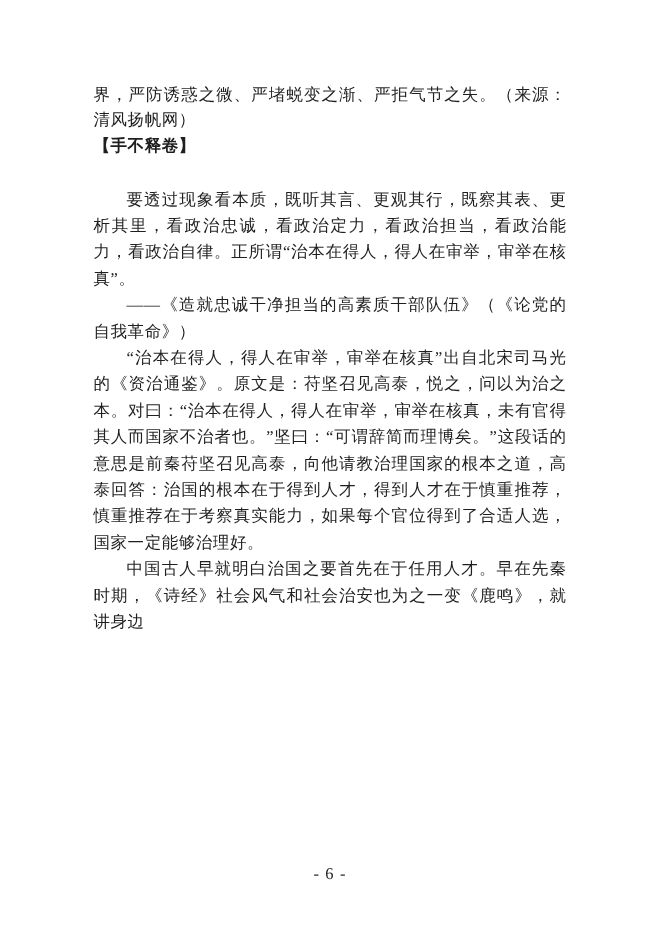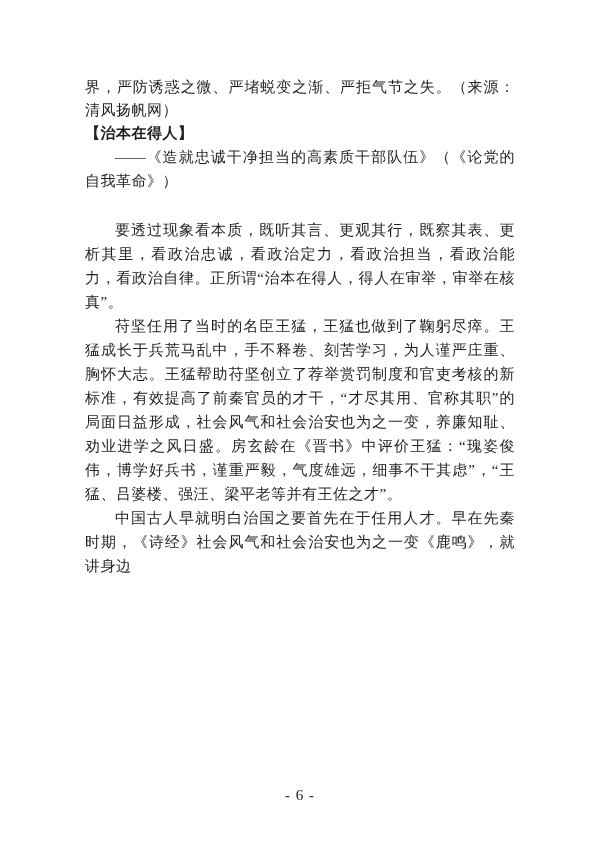--- a/index.html
+++ b/index.html
@@ -68,27 +68,27 @@
     letter-spacing: 1px;
   }
 </style>
 </head>
 <body>
 
 <div class="page">
   <div class="content">
     <p class="cont-para">界，严防诱惑之微、严堵蜕变之渐、严拒气节之失。（来源：清风扬帆网）</p>
 
-    <p class="section-heading">【治本在得人】</p>
+    <p class="section-heading">【手不释卷】</p>
 
+
+    <p class="body-para first">要透过现象看本质，既听其言、更观其行，既察其表、更析其里，看政治忠诚，看政治定力，看政治担当，看政治能力，看政治自律。正所谓“治本在得人，得人在审举，审举在核真”。</p>
 
     <p class="body-para">——《造就忠诚干净担当的高素质干部队伍》（《论党的自我革命》）</p>
 
-    <p class="body-para first">要透过现象看本质，既听其言、更观其行，既察其表、更析其里，看政治忠诚，看政治定力，看政治担当，看政治能力，看政治自律。正所谓“治本在得人，得人在审举，审举在核真”。</p>
+    <p class="body-para">“治本在得人，得人在审举，审举在核真”出自北宋司马光的《资治通鉴》。原文是：苻坚召见高泰，悦之，问以为治之本。对曰：“治本在得人，得人在审举，审举在核真，未有官得其人而国家不治者也。”坚曰：“可谓辞简而理博矣。”这段话的意思是前秦苻坚召见高泰，向他请教治理国家的根本之道，高泰回答：治国的根本在于得到人才，得到人才在于慎重推荐，慎重推荐在于考察真实能力，如果每个官位得到了合适人选，国家一定能够治理好。</p>
 
-
-    <p class="body-para">苻坚任用了当时的名臣王猛，王猛也做到了鞠躬尽瘁。王猛成长于兵荒马乱中，手不释卷、刻苦学习，为人谨严庄重、胸怀大志。王猛帮助苻坚创立了荐举赏罚制度和官吏考核的新标准，有效提高了前秦官员的才干，“才尽其用、官称其职”的局面日益形成，社会风气和社会治安也为之一变，养廉知耻、劝业进学之风日盛。房玄龄在《晋书》中评价王猛：“瑰姿俊伟，博学好兵书，谨重严毅，气度雄远，细事不干其虑”，“王猛、吕婆楼、强汪、梁平老等并有王佐之才”。</p>
 
     <p class="body-para">中国古人早就明白治国之要首先在于任用人才。早在先秦时期，《诗经》社会风气和社会治安也为之一变《鹿鸣》，就讲身边</p>
   </div>
 
   <div class="page-number">- 6 -</div>
 </div>
 
 </body></html>

